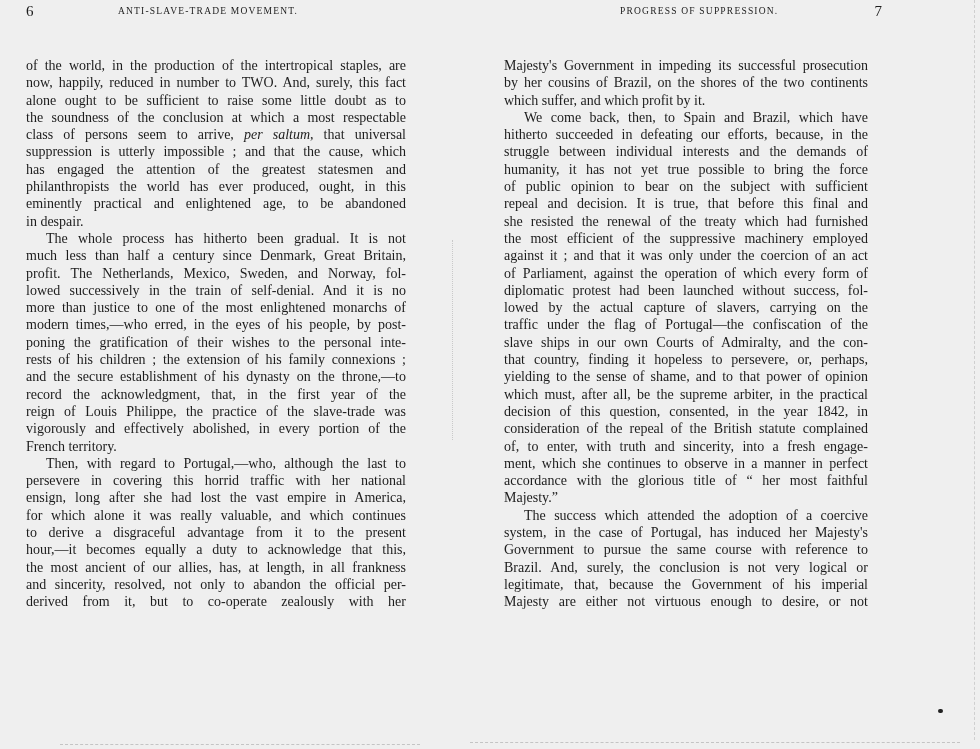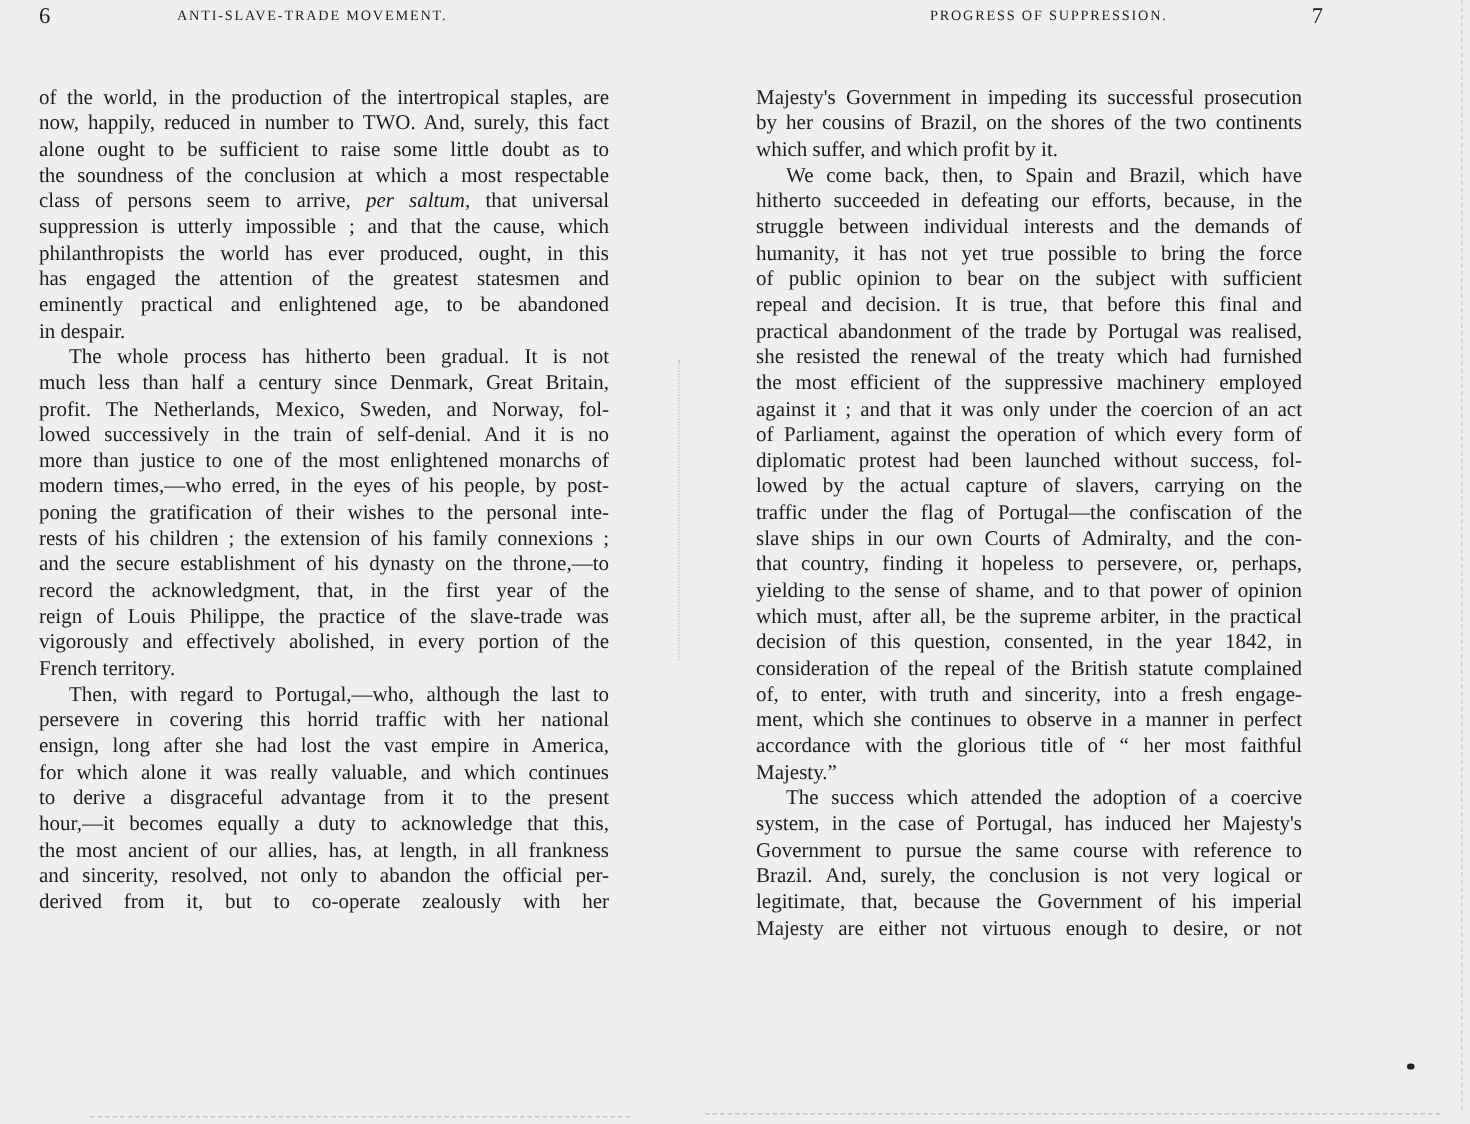--- a/index.html
+++ b/index.html
@@ -109,22 +109,22 @@
     <span class="folio">6</span>
     <span class="title">ANTI-SLAVE-TRADE MOVEMENT.</span>
   </div>
   <div class="body-text" id="left-body">
       <div class="line">of the world, in the production of the intertropical staples, are</div>
       <div class="line">now, happily, reduced in number to TWO.  And, surely, this fact</div>
       <div class="line">alone ought to be sufficient to raise some little doubt as to</div>
       <div class="line">the soundness of the conclusion at which a most respectable</div>
       <div class="line">class of persons seem to arrive, <em>per saltum</em>, that universal</div>
       <div class="line">suppression is utterly impossible ; and that the cause, which</div>
+      <div class="line">has engaged the attention of the greatest statesmen and</div>
       <div class="line">philanthropists the world has ever produced, ought, in this</div>
-      <div class="line">has engaged the attention of the greatest statesmen and</div>
       <div class="line">eminently practical and enlightened age, to be abandoned</div>
       <div class="line last">in despair.</div>
       <div class="line indent">The whole process has hitherto been gradual.  It is not</div>
       <div class="line">much less than half a century since Denmark, Great Britain,</div>
       <div class="line">profit.  The Netherlands, Mexico, Sweden, and Norway, fol-</div>
       <div class="line">lowed successively in the train of self-denial.  And it is no</div>
       <div class="line">more than justice to one of the most enlightened monarchs of</div>
       <div class="line">modern times,—who erred, in the eyes of his people, by post-</div>
       <div class="line">poning the gratification of their wishes to the personal inte-</div>
       <div class="line">rests of his children ;  the extension of his family connexions ;</div>
@@ -153,21 +153,20 @@
   <div class="body-text" id="right-body">
       <div class="line">Majesty's Government in impeding its successful prosecution</div>
       <div class="line">by her cousins of Brazil, on the shores of the two continents</div>
       <div class="line last">which suffer, and which profit by it.</div>
       <div class="line indent">We come back, then, to Spain and Brazil, which have</div>
       <div class="line">hitherto succeeded in defeating our efforts, because, in the</div>
       <div class="line">struggle between individual interests and the demands of</div>
       <div class="line">humanity, it has not yet true possible to bring the force</div>
       <div class="line">of public opinion to bear on the subject with sufficient</div>
       <div class="line">repeal and decision.  It is true, that before this final and</div>
-      <div class="line">practical abandonment of the trade by Portugal was realised,</div>
       <div class="line">she resisted the renewal of the treaty which had furnished</div>
       <div class="line">the most efficient of the suppressive machinery employed</div>
       <div class="line">against it ;  and that it was only under the coercion of an act</div>
       <div class="line">of Parliament, against the operation of which every form of</div>
       <div class="line">diplomatic protest had been launched without success, fol-</div>
       <div class="line">lowed by the actual capture of slavers, carrying on the</div>
       <div class="line">traffic under the flag of Portugal—the confiscation of the</div>
       <div class="line">slave ships in our own Courts of Admiralty, and the con-</div>
       <div class="line">that country, finding it hopeless to persevere, or, perhaps,</div>
       <div class="line">yielding to the sense of shame, and to that power of opinion</div>

